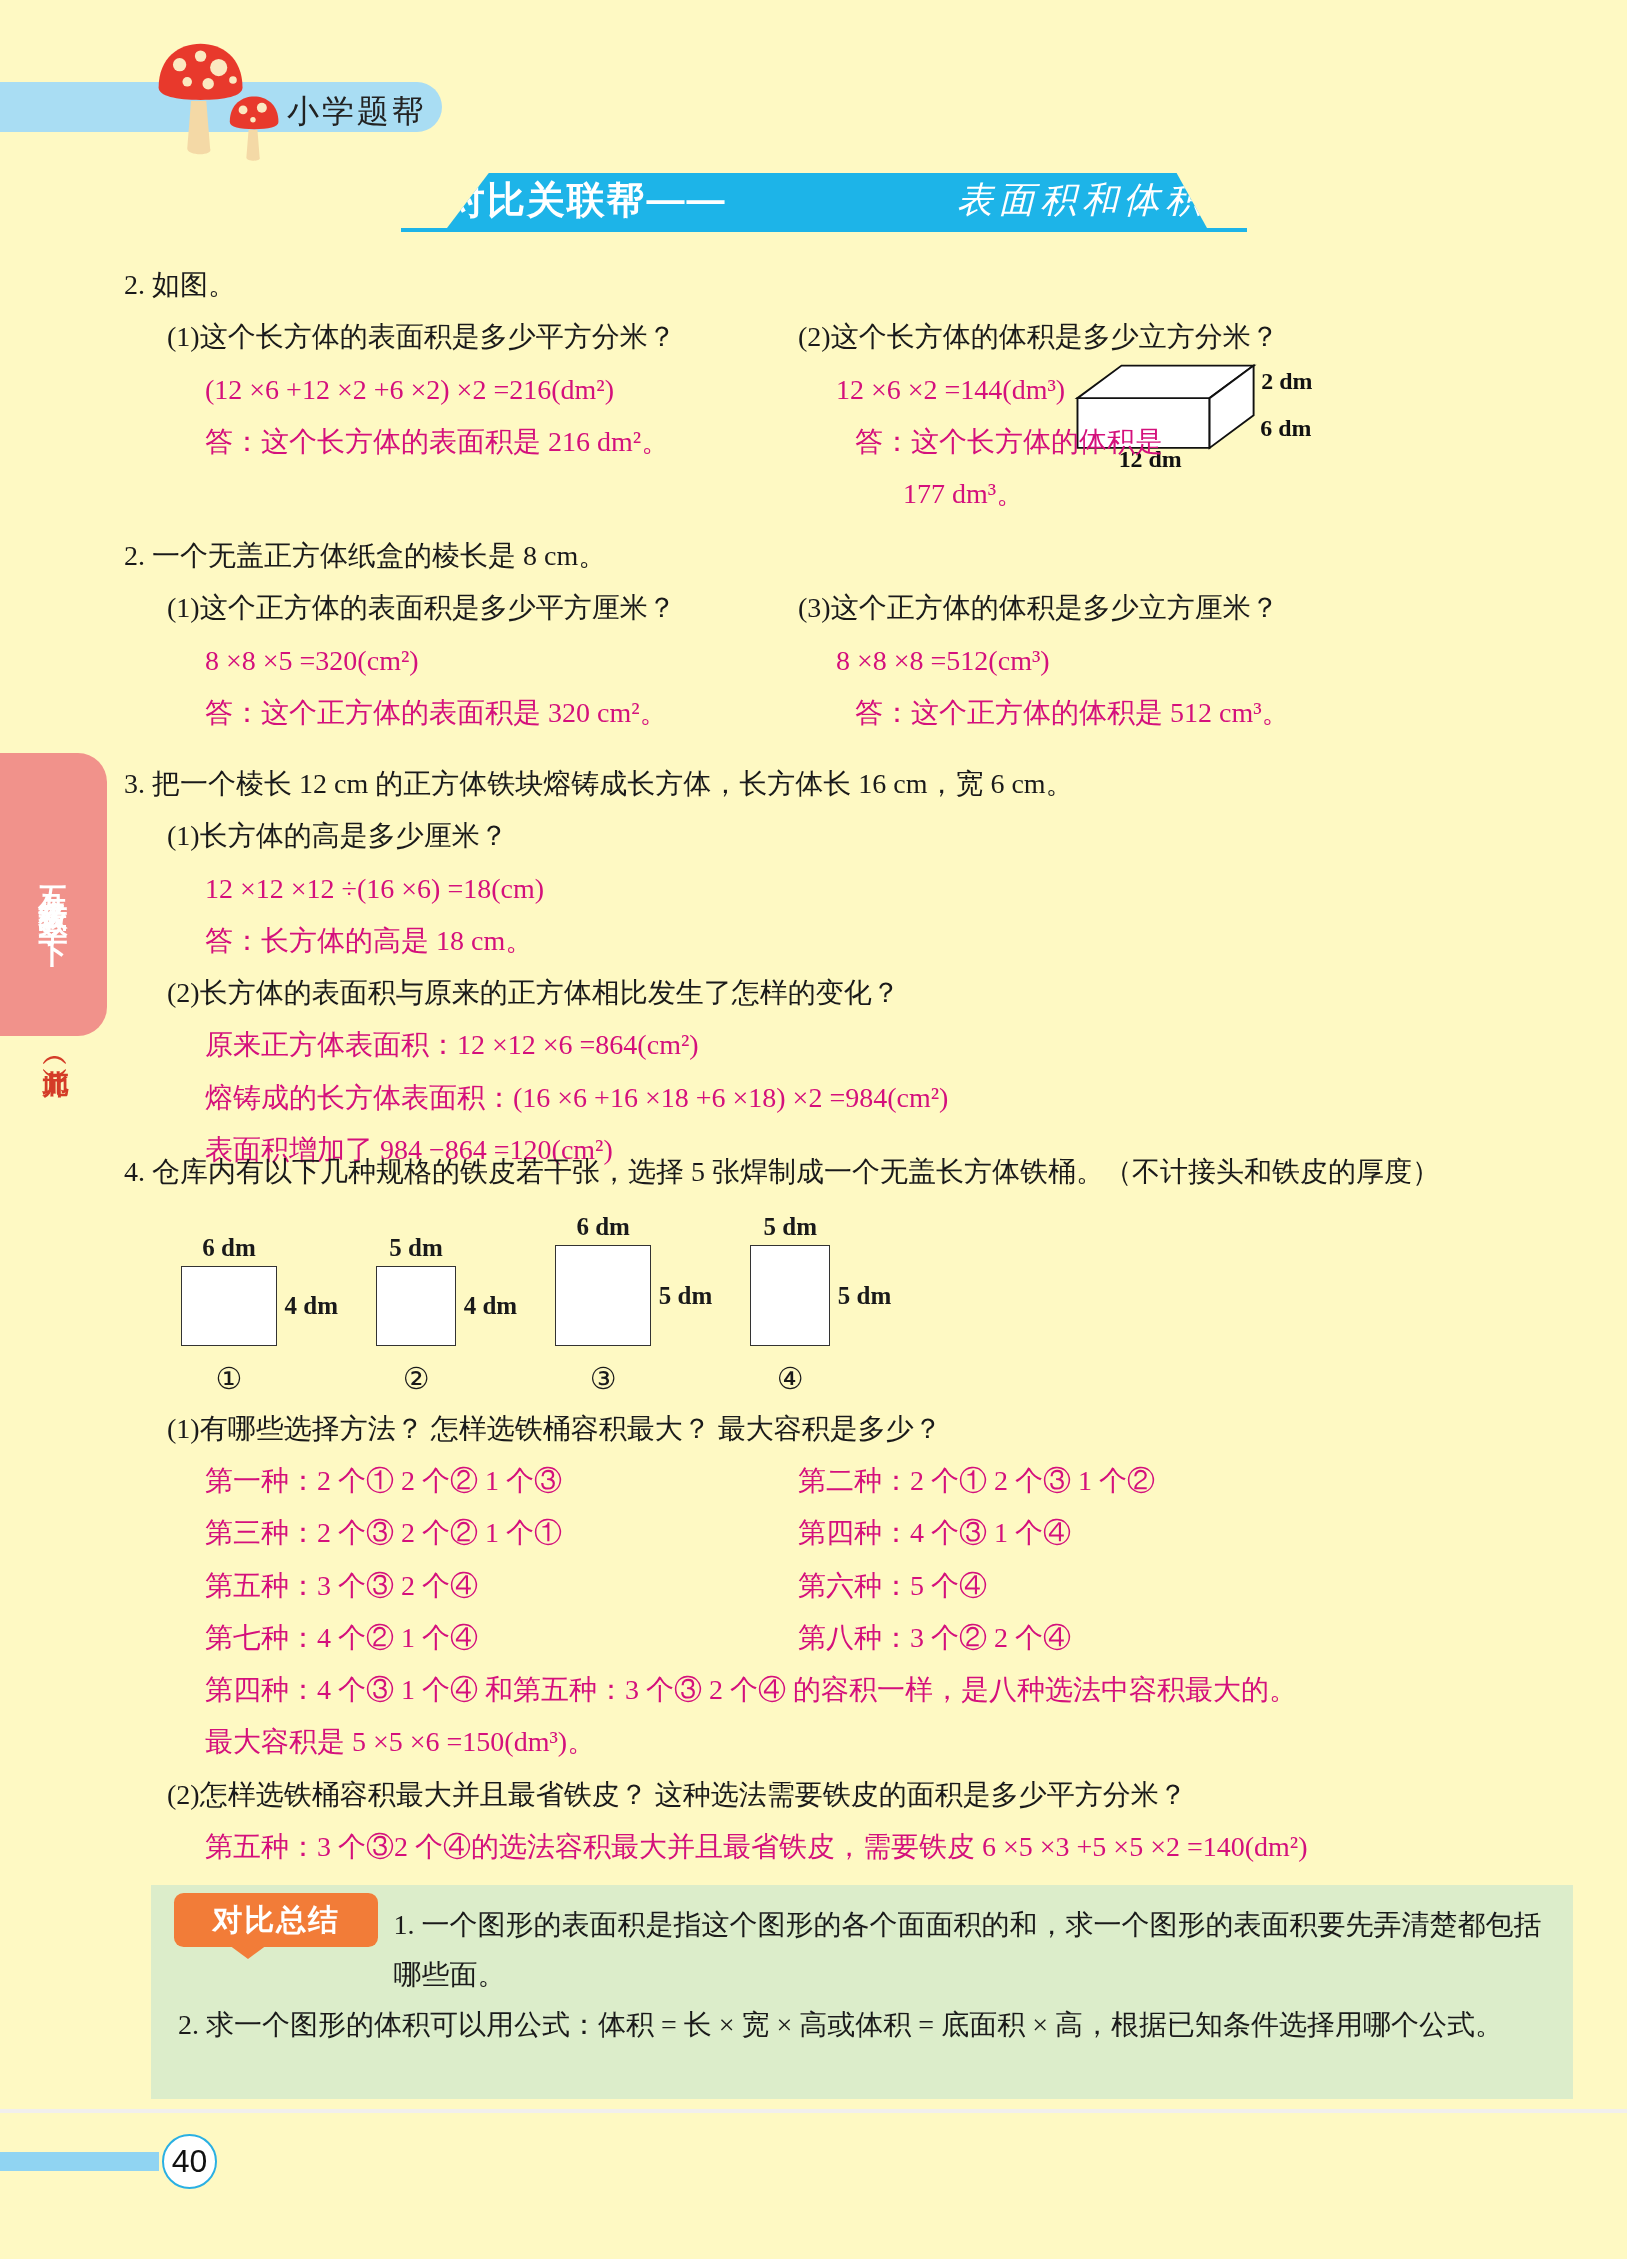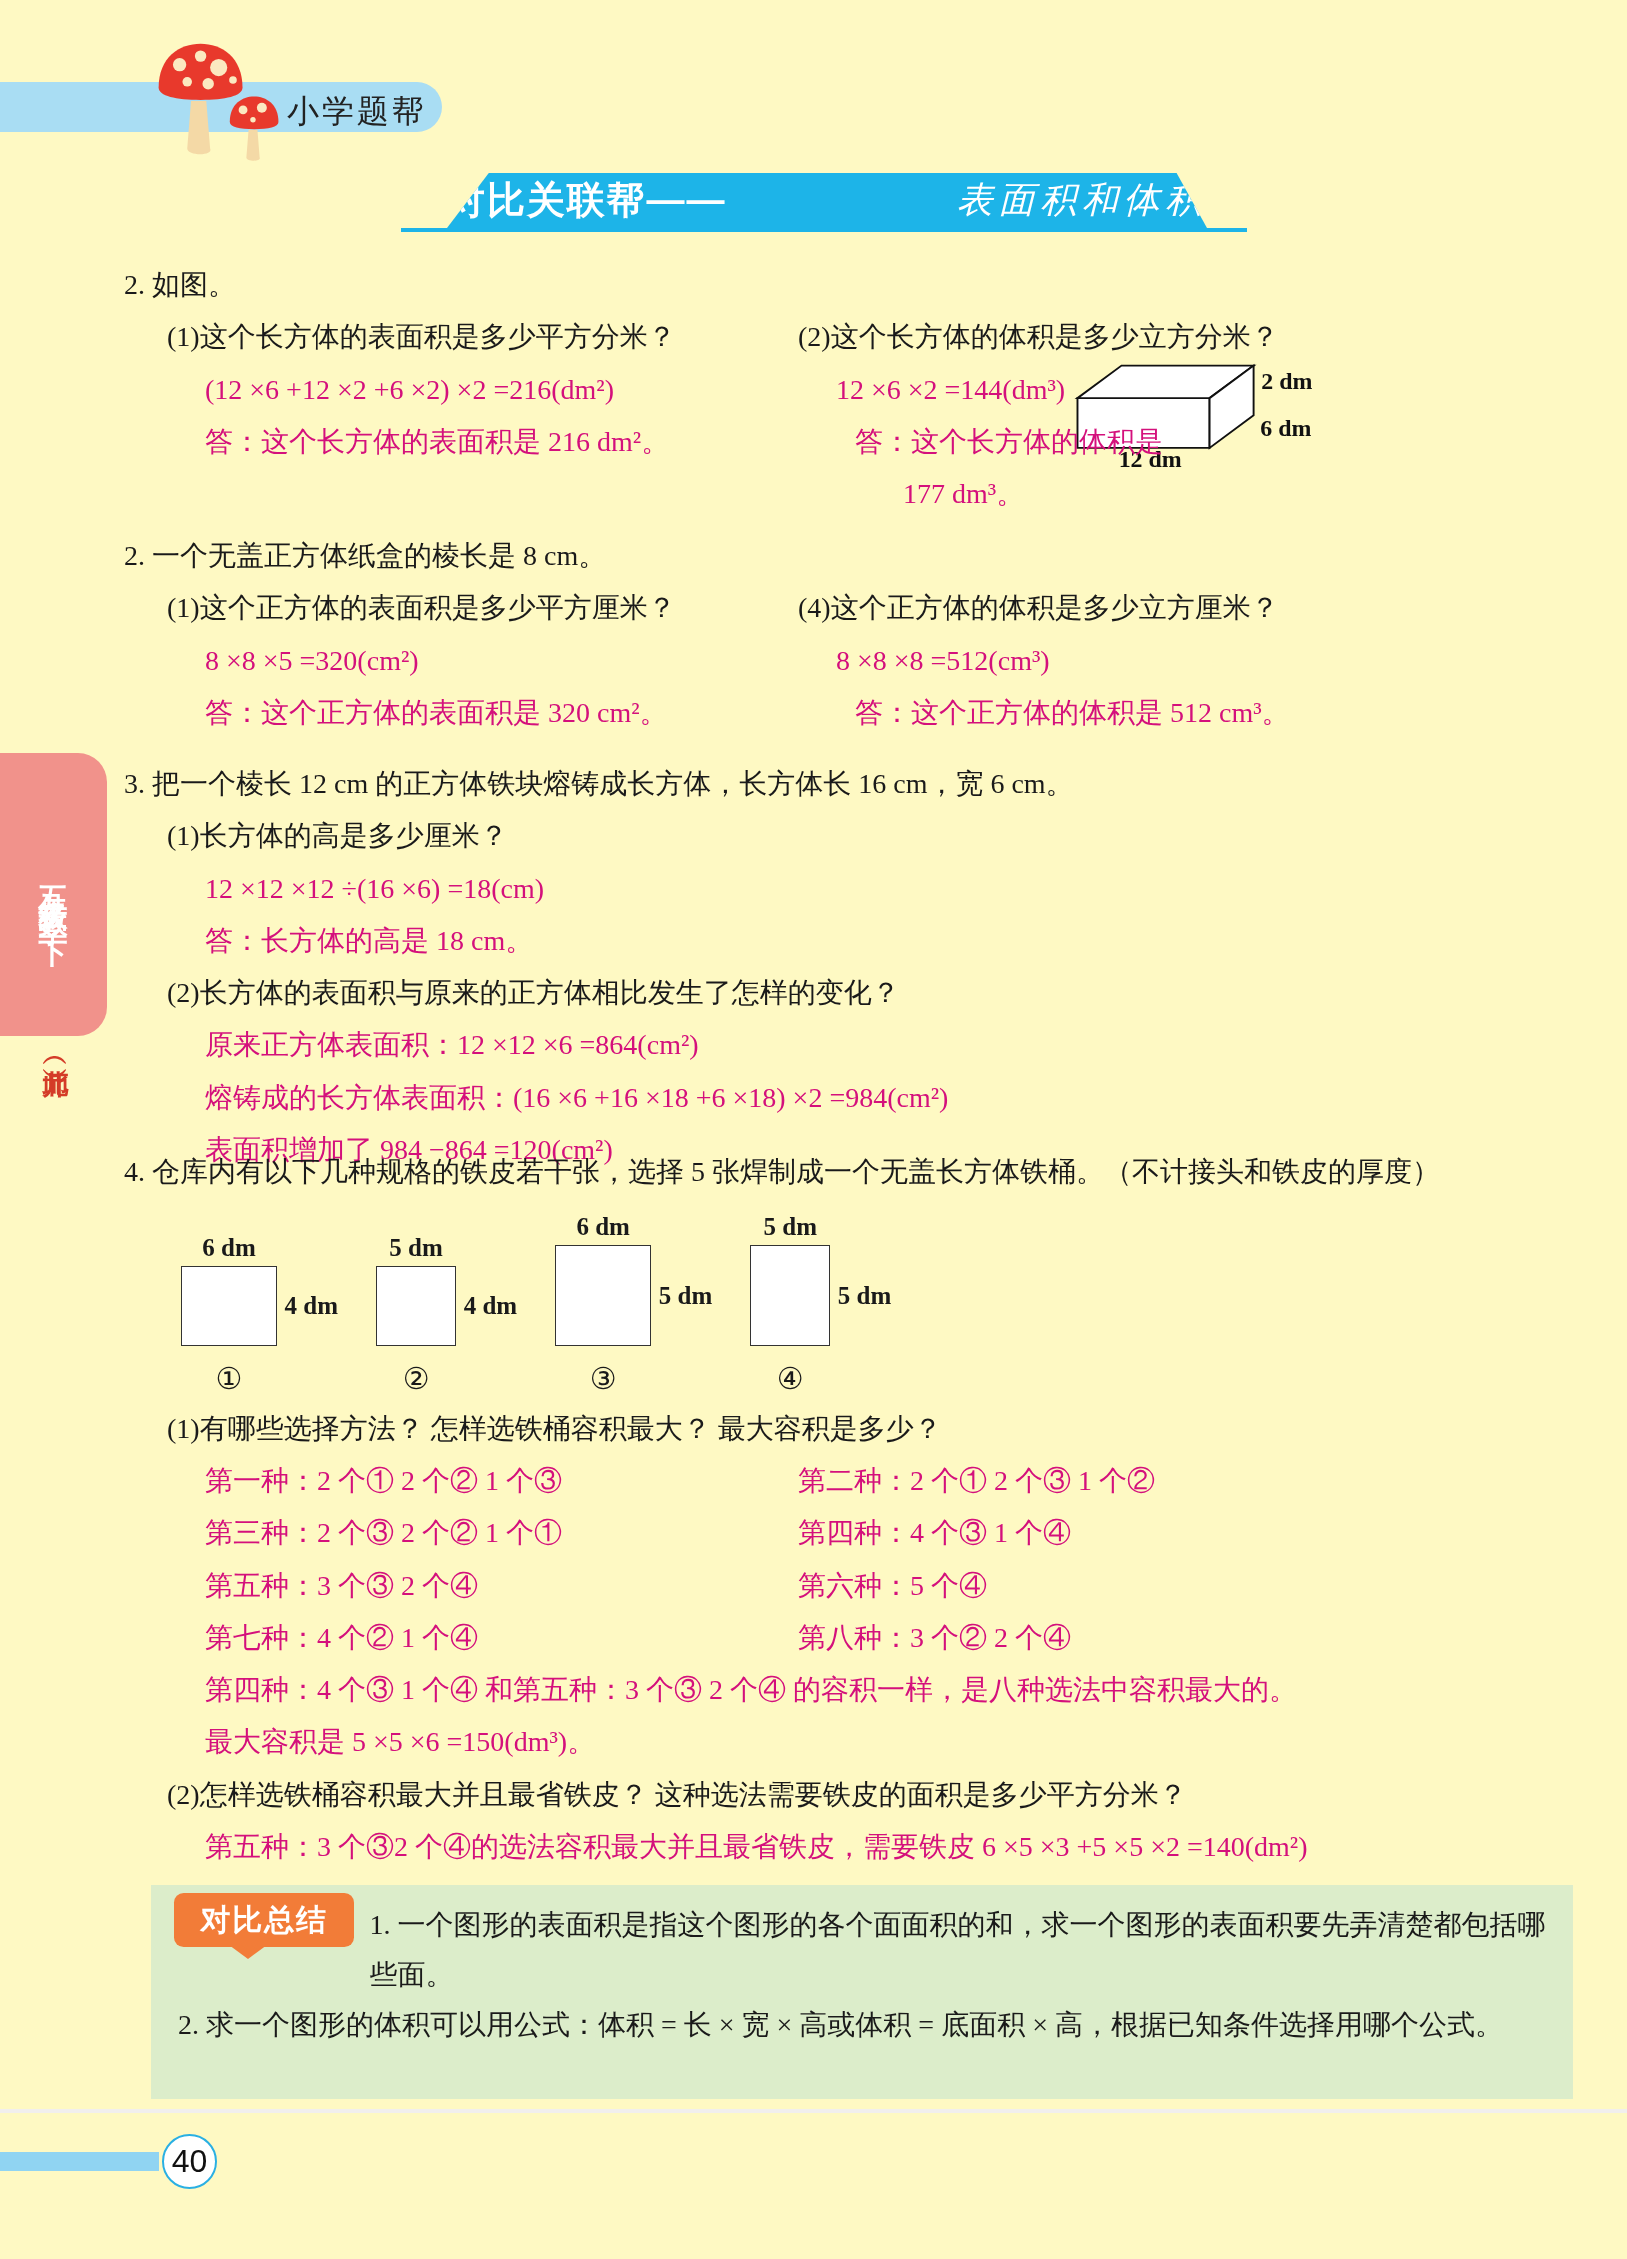--- a/index.html
+++ b/index.html
@@ -56,21 +56,21 @@
   .sheet-rect { background:#fff; border:1.9px solid #333; }
   .sheet-side { font-weight:bold; font-size:25px; margin-left:7.6px; }
   .sheet-tag { text-align:center; font-size:30px; margin-top:15.3px; }
   .w6 { width:96px; } .w5 { width:80px; }
   .h4 { height:80px; } .h5 { height:101px; }
   .methods { display:grid; grid-template-columns:593px auto; margin-left:81px; }
   
   .summary { position:absolute; left:151px; top:1885px; width:1422px; height:214px;
     background:#dcedca; padding:15.3px 27px; font-size:28px; line-height:50px; }
   .badge { float:left; position:relative; margin:-7.6px 15.3px 7.6px -3.8px;
-    background:#f27c38; color:#fff; border-radius:9.6px; width:180px; height:54px;
+    background:#f27c38; color:#fff; border-radius:9.6px; width:204px; height:54px;
     display:flex; align-items:center; justify-content:center;
     font-family:"Liberation Sans", sans-serif; font-size:30px; font-weight:bold; letter-spacing:1.9px; }
   .badge::after { content:""; position:absolute; left:55px; bottom:-12.4px; width:0; height:0;
     border-left:19px solid transparent; border-right:19px solid transparent; border-top:14.3px solid #f27c38; }
   .fold-line { position:absolute; left:0; top:2109px; width:1628px; height:3.8px; background:#f1efed; }
   
   .page-line { position:absolute; left:0; top:2152px; width:159px; height:19px; background:#90d4f2; }
   .page-num { position:absolute; left:162px; top:2134px; width:55px; height:55px; background:#fff;
     border:2.9px solid #2ab0e3; border-radius:50%; display:flex; align-items:center; justify-content:center;
     font-family:"Liberation Sans", sans-serif; font-size:32px; color:#111; }
@@ -143,21 +143,21 @@
 
     <div class="prob p2">
       <div class="ln bk">2. 一个无盖正方体纸盒的棱长是 8 cm。</div>
       <div class="two-col">
         <div class="colL">
           <div class="ln bk q">(1)这个正方体的表面积是多少平方厘米？</div>
           <div class="ln pk eq">8 ×8 ×5 =320(cm²)</div>
           <div class="ln pk eq">答：这个正方体的表面积是 320 cm²。</div>
         </div>
         <div class="colR">
-          <div class="ln bk q2">(4)这个正方体的体积是多少立方厘米？</div>
+          <div class="ln bk q2">(3)这个正方体的体积是多少立方厘米？</div>
           <div class="ln pk eq2">8 ×8 ×8 =512(cm³)</div>
           <div class="ln pk ans2">答：这个正方体的体积是 512 cm³。</div>
         </div>
       </div>
     </div>
 
     <div class="prob p3">
       <div class="ln bk">3. 把一个棱长 12 cm 的正方体铁块熔铸成长方体，长方体长 16 cm，宽 6 cm。</div>
       <div class="ln bk q">(1)长方体的高是多少厘米？</div>
       <div class="ln pk eq">12 ×12 ×12 ÷(16 ×6) =18(cm)</div>

